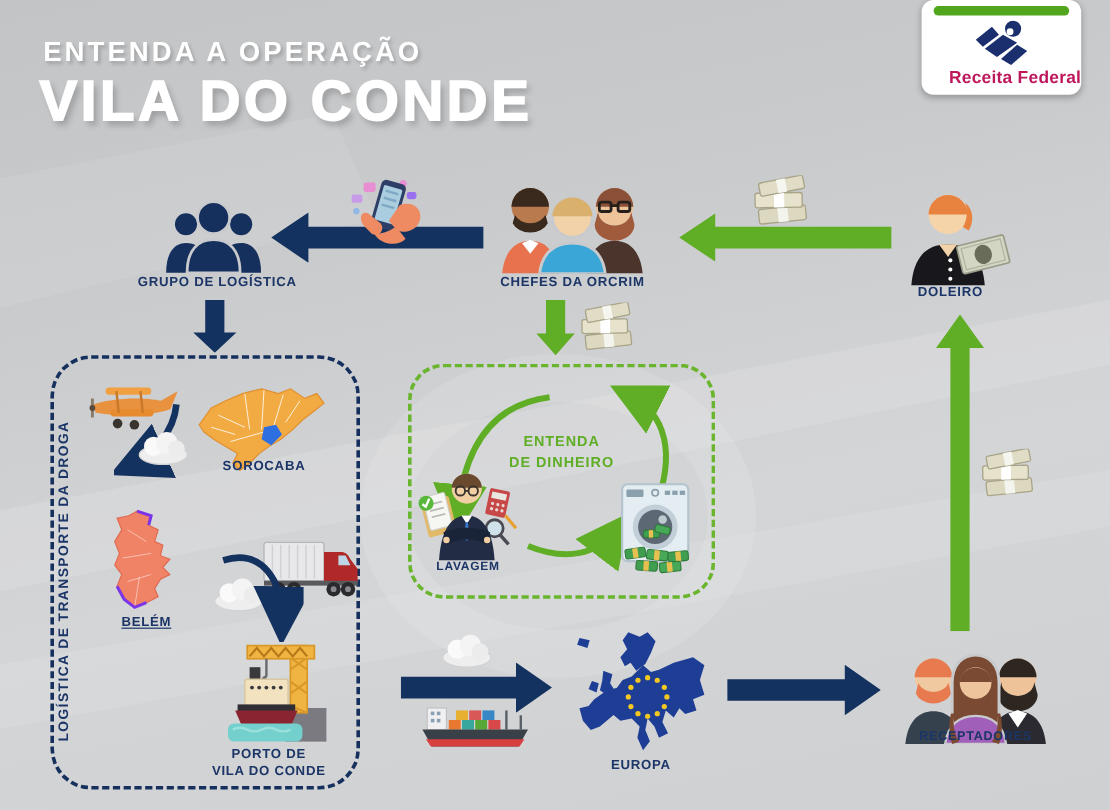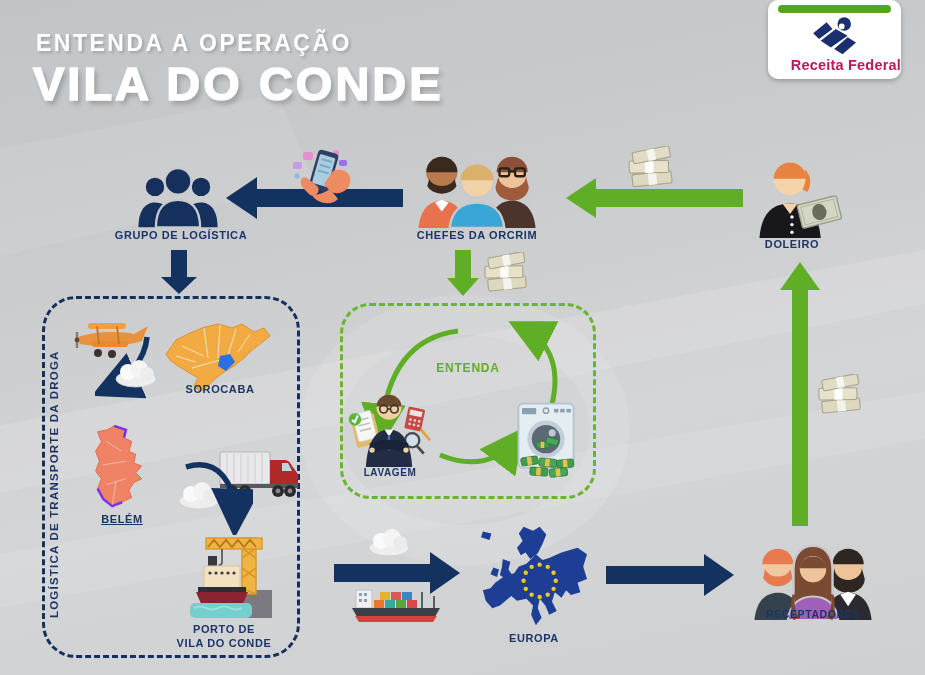--- a/index.html
+++ b/index.html
@@ -338,20 +338,21 @@
     </svg>
   </div>
   <div class="abs lbl" style="left:148px; top:622px; width:152px;">
     <div>PORTO DE</div>
     <div>VILA DO CONDE</div>
   </div>
 
   <div class="abs box-green"></div>
   <div class="abs lbl-green" style="left:392px; top:360px; width:152px;">
     <div>ENTENDA</div>
+    <div>DE DINHEIRO</div>
   </div>
 
   <div class="abs" style="left:340px; top:303px;">
     <svg width="256" height="196" viewBox="0 0 256 196">
       <defs>
           <marker id="mG1" markerWidth="9" markerHeight="9" refX="5.5" refY="4.5" orient="auto">
         <path d="M0,0 L9,4.5 L0,9 Z" fill="#5fae26"></path>
           </marker>
         </defs>
       <path d="M118,28 C70,34 46,70 41,128" fill="none" stroke="#5fae26" stroke-width="5" marker-end="url(#mG1)"></path>

